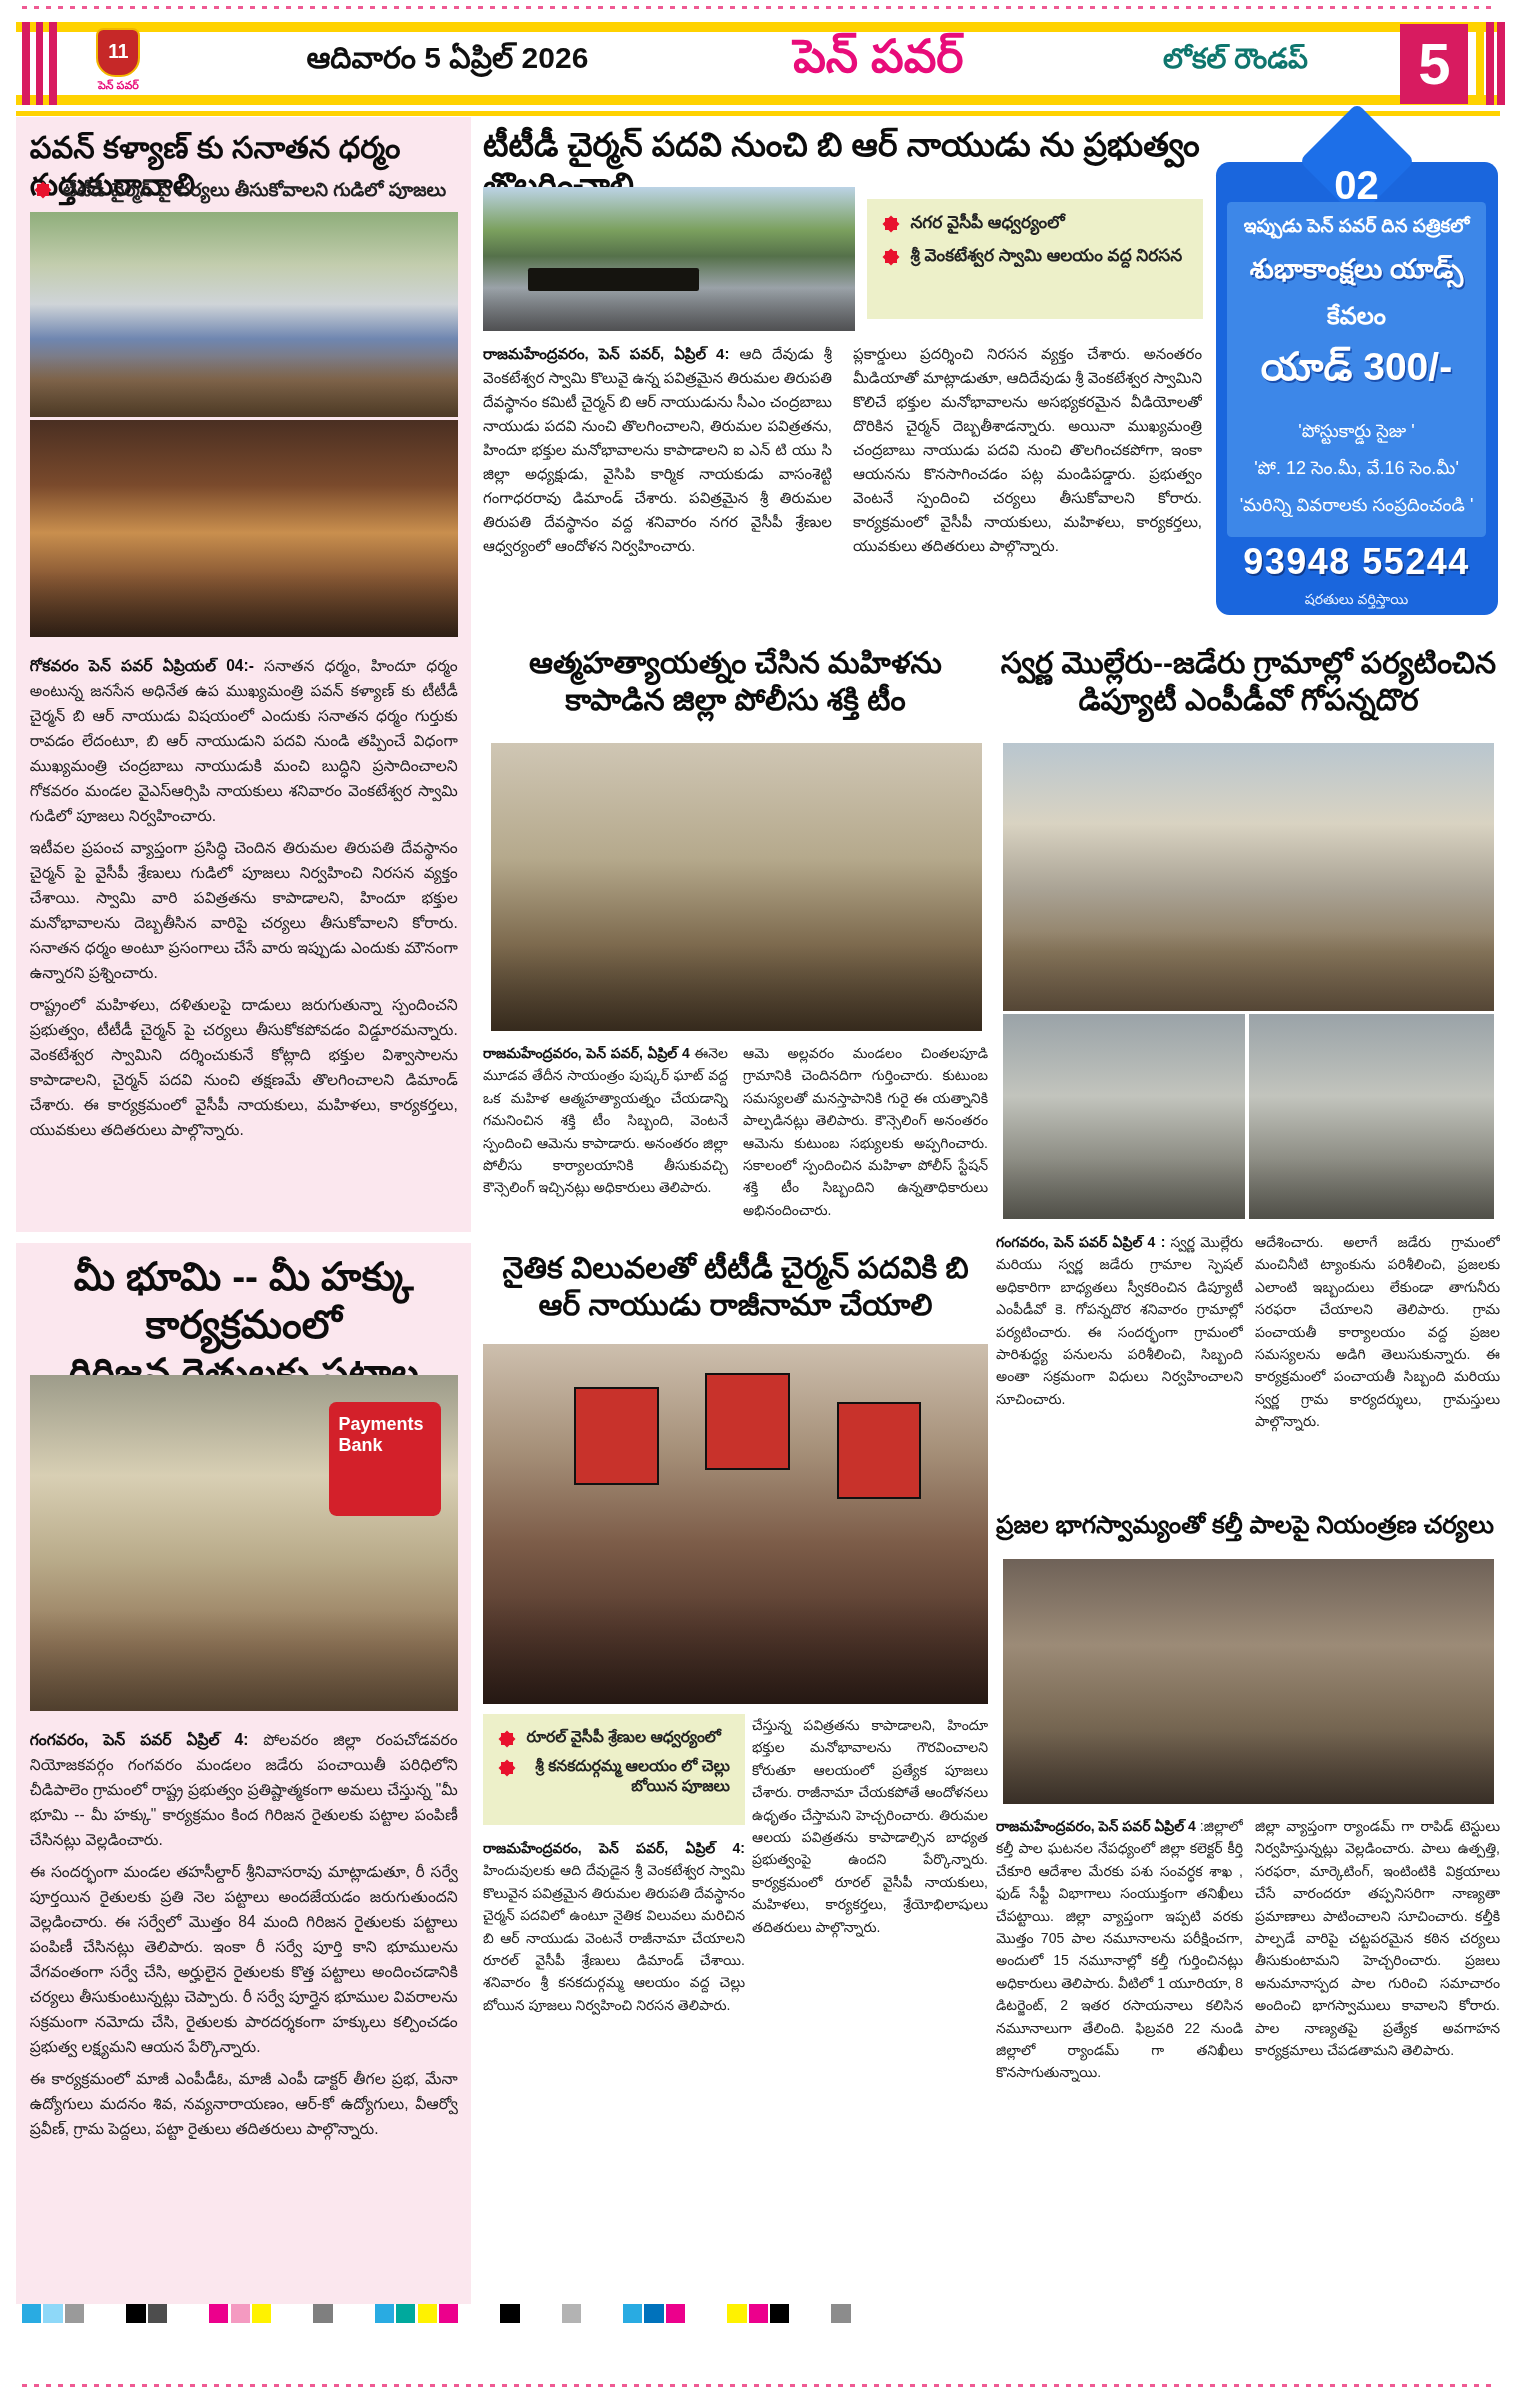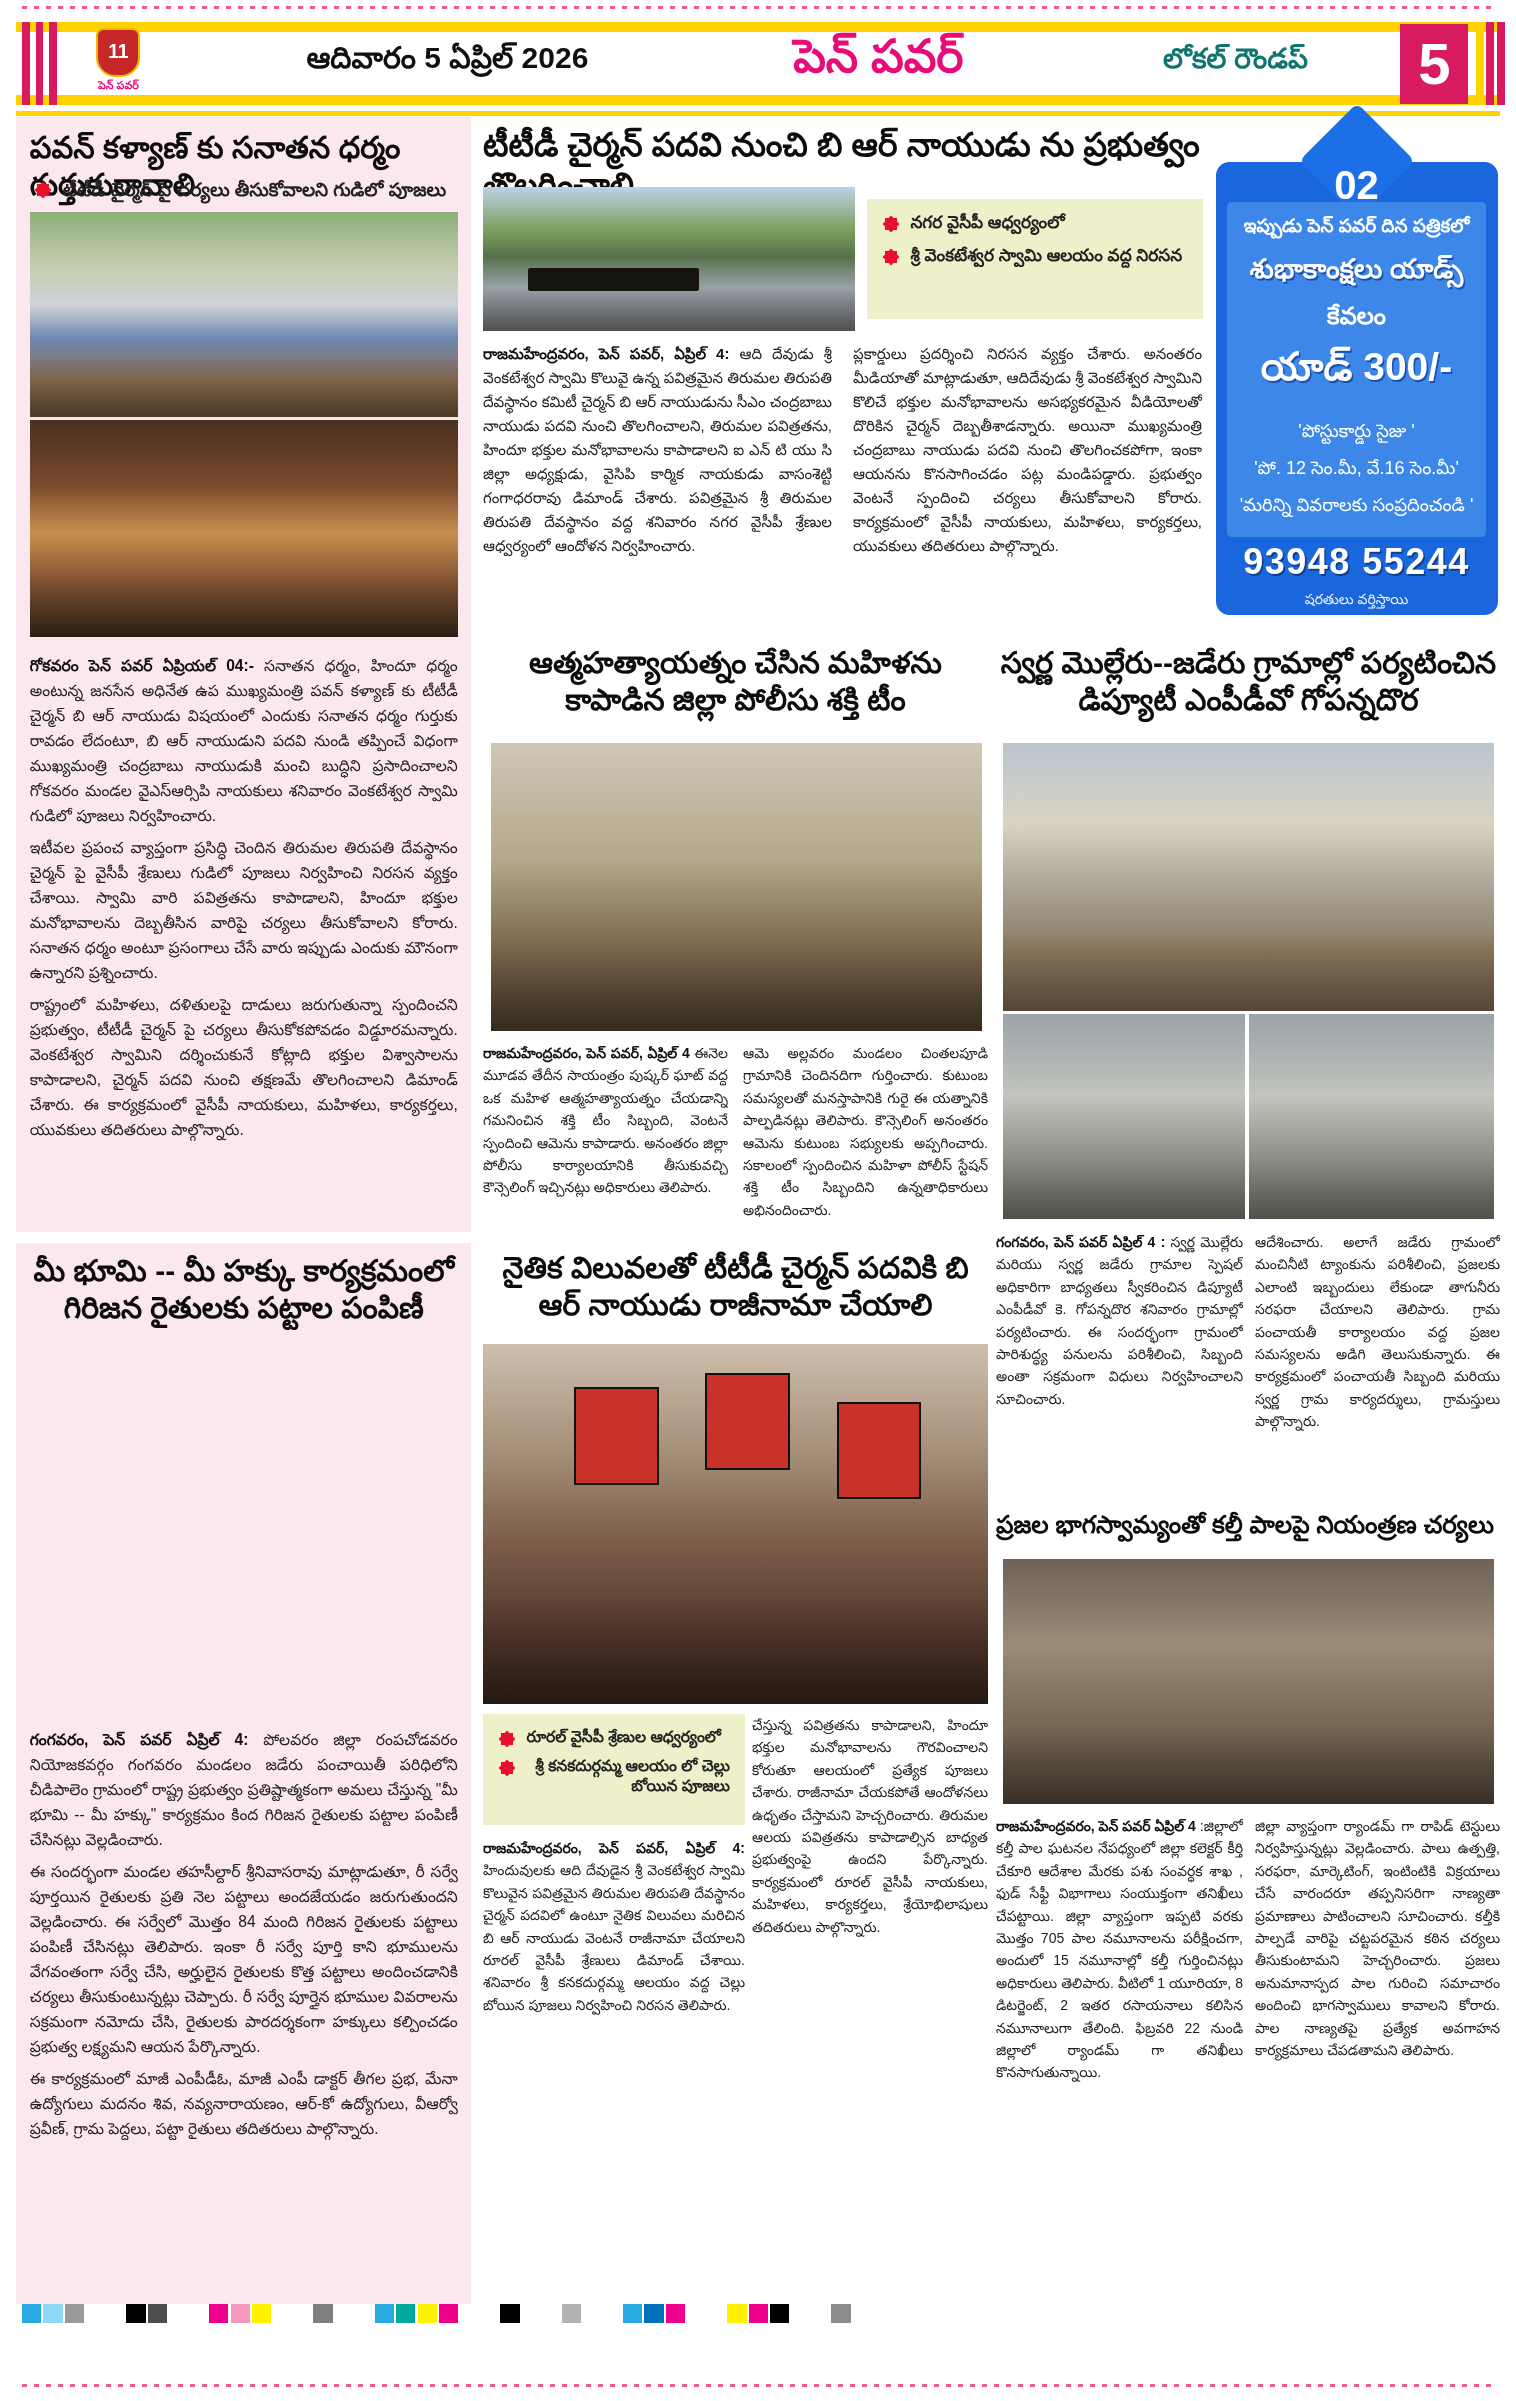--- a/index.html
+++ b/index.html
@@ -124,23 +124,27 @@
     </div>
     <div class="abs body-txt" style="left:13.4px;top:537px;width:428px;height:565px;">
       <p><span class="dateline">గోకవరం పెన్ పవర్ ఏప్రియల్ 04:-</span>
          <span>సనాతన ధర్మం, హిందూ ధర్మం అంటున్న జనసేన అధినేత ఉప ముఖ్యమంత్రి పవన్ కళ్యాణ్ కు టీటీడీ చైర్మన్ బి ఆర్ నాయుడు విషయంలో ఎందుకు సనాతన ధర్మం గుర్తుకు రావడం లేదంటూ, బి ఆర్ నాయుడుని పదవి నుండి తప్పించే విధంగా ముఖ్యమంత్రి చంద్రబాబు నాయుడుకి మంచి బుద్ధిని ప్రసాదించాలని గోకవరం మండల వైఎస్ఆర్సిపి నాయకులు శనివారం వెంకటేశ్వర స్వామి గుడిలో పూజలు నిర్వహించారు.</span></p>
       <p>ఇటీవల ప్రపంచ వ్యాప్తంగా ప్రసిద్ధి చెందిన తిరుమల తిరుపతి దేవస్థానం చైర్మన్ పై వైసీపీ శ్రేణులు గుడిలో పూజలు నిర్వహించి నిరసన వ్యక్తం చేశాయి. స్వామి వారి పవిత్రతను కాపాడాలని, హిందూ భక్తుల మనోభావాలను దెబ్బతీసిన వారిపై చర్యలు తీసుకోవాలని కోరారు. సనాతన ధర్మం అంటూ ప్రసంగాలు చేసే వారు ఇప్పుడు ఎందుకు మౌనంగా ఉన్నారని ప్రశ్నించారు.</p>
       <p>రాష్ట్రంలో మహిళలు, దళితులపై దాడులు జరుగుతున్నా స్పందించని ప్రభుత్వం, టీటీడీ చైర్మన్ పై చర్యలు తీసుకోకపోవడం విడ్డూరమన్నారు. వెంకటేశ్వర స్వామిని దర్శించుకునే కోట్లాది భక్తుల విశ్వాసాలను కాపాడాలని, చైర్మన్ పదవి నుంచి తక్షణమే తొలగించాలని డిమాండ్ చేశారు. ఈ కార్యక్రమంలో వైసీపీ నాయకులు, మహిళలు, కార్యకర్తలు, యువకులు తదితరులు పాల్గొన్నారు.</p>
     </div>
   </div>
 
   <div class="abs pinkblock" style="left:16.4px;top:1243px;width:455px;height:1061px;">
-    <div class="abs headline center" style="left:13.4px;top:10.4px;width:428px;font-size:30px;text-align:center;">
+    <div class="abs headline center" style="left:13.4px;top:10.4px;width:428px;font-size:39px;text-align:center;">
       <div>మీ భూమి -- మీ హక్కు కార్యక్రమంలో</div>
       <div>గిరిజన రైతులకు పట్టాల పంపిణీ</div>
+    </div>
+    <div class="photo ph-b" style="left:13.4px;top:132px;width:428px;height:336px;">
+      <div class="sign">Payments Bank</div>
+      <div class="ph-shade"></div>
     </div>
     <div class="abs body-txt" style="left:13.4px;top:485px;width:428px;height:565px;">
       <p><span class="dateline">గంగవరం, పెన్ పవర్ ఏప్రిల్ 4:</span>
          <span>పోలవరం జిల్లా రంపచోడవరం నియోజకవర్గం గంగవరం మండలం జడేరు పంచాయితీ పరిధిలోని చీడిపాలెం గ్రామంలో రాష్ట్ర ప్రభుత్వం ప్రతిష్టాత్మకంగా అమలు చేస్తున్న "మీ భూమి -- మీ హక్కు" కార్యక్రమం కింద గిరిజన రైతులకు పట్టాల పంపిణీ చేసినట్లు వెల్లడించారు.</span></p>
       <p>ఈ సందర్భంగా మండల తహసీల్దార్ శ్రీనివాసరావు మాట్లాడుతూ, రీ సర్వే పూర్తయిన రైతులకు ప్రతి నెల పట్టాలు అందజేయడం జరుగుతుందని వెల్లడించారు. ఈ సర్వేలో మొత్తం 84 మంది గిరిజన రైతులకు పట్టాలు పంపిణీ చేసినట్లు తెలిపారు. ఇంకా రీ సర్వే పూర్తి కాని భూములను వేగవంతంగా సర్వే చేసి, అర్హులైన రైతులకు కొత్త పట్టాలు అందించడానికి చర్యలు తీసుకుంటున్నట్లు చెప్పారు. రీ సర్వే పూర్తైన భూముల వివరాలను సక్రమంగా నమోదు చేసి, రైతులకు పారదర్శకంగా హక్కులు కల్పించడం ప్రభుత్వ లక్ష్యమని ఆయన పేర్కొన్నారు.</p>
       <p>ఈ కార్యక్రమంలో మాజీ ఎంపీడీఓ, మాజీ ఎంపీ డాక్టర్ తీగల ప్రభ, మేనా ఉద్యోగులు మదనం శివ, నవ్యనారాయణం, ఆర్-కో ఉద్యోగులు, వీఆర్వో ప్రవీణ్, గ్రామ పెద్దలు, పట్టా రైతులు తదితరులు పాల్గొన్నారు.</p>
     </div>
   </div>
 
   <div class="abs headline" style="left:483px;top:125px;width:719px;font-size:33px;">టీటీడీ చైర్మన్ పదవి నుంచి బి ఆర్  నాయుడు ను ప్రభుత్వం తొలగించాలి</div>

